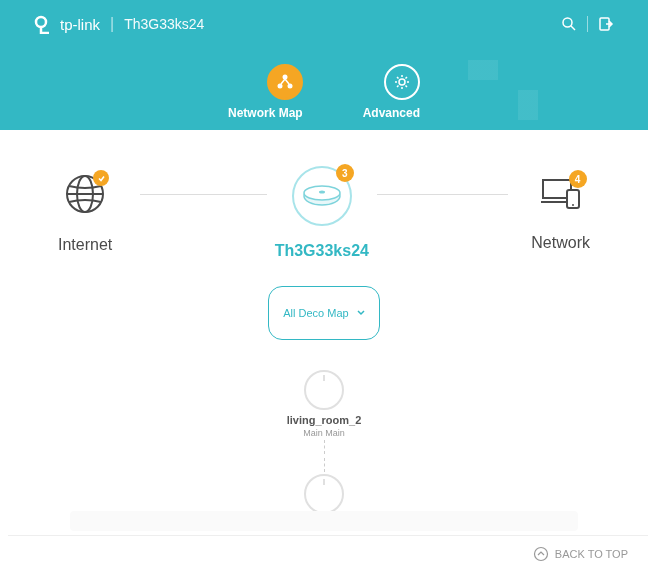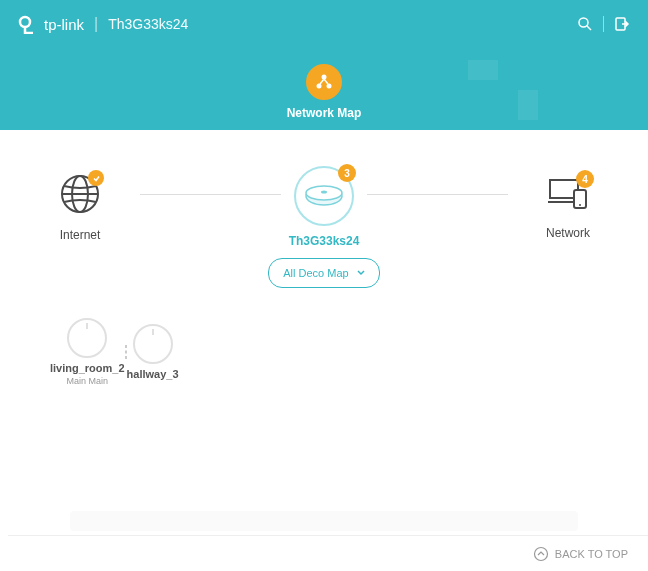--- a/index.html
+++ b/index.html
@@ -1,42 +1,42 @@
 <!DOCTYPE html>
 <html><head>
 <meta charset="utf-8">
 <style>
 *{margin:0;padding:0;box-sizing:border-box;font-family:Arial,sans-serif}
 body{width:648px;height:571px;background:#fff;overflow:hidden;position:relative}
 .header{height:130px;background:#33b8c4;position:relative}
 .header::before{content:"";position:absolute;right:60px;top:60px;width:120px;height:70px;background:
  linear-gradient(rgba(255,255,255,0.08),rgba(255,255,255,0.08)),
  linear-gradient(rgba(255,255,255,0.08),rgba(255,255,255,0.08));background-size:30px 20px,20px 30px;background-position:0 0,50px 30px;background-repeat:no-repeat}
-.topbar{display:flex;align-items:center;padding:14px 18px;color:#fff}
+.topbar{display:flex;align-items:center;padding:14px 34px;color:#fff}
 .brand{display:flex;align-items:center;gap:6px;font-size:15px}
 .sep{margin:0 10px;opacity:.6}
 .ssid{font-size:14px;opacity:.95}
 .right-icons{margin-left:auto;display:flex;align-items:center;gap:10px;color:#fff}
 .vsep{width:1px;height:16px;background:rgba(255,255,255,.5)}
 .tabs{display:flex;justify-content:center;gap:60px;margin-top:16px}
-.tab{display:flex;flex-direction:column;align-items:center;gap:6px;color:#fff;font-size:12px;font-weight:bold;position:relative;cursor:pointer}
+.tab{display:flex;flex-direction:column;align-items:flex-end;gap:6px;color:#fff;font-size:12px;font-weight:bold;position:relative;cursor:pointer}
 .tab-icon{width:36px;height:36px;border:2px solid #fff;border-radius:50%;display:flex;align-items:center;justify-content:center}
 .tab.active .tab-icon{background:#f5a623;border-color:#f5a623}
 .tab.active::after{content:"";position:absolute;bottom:-24px;left:50%;transform:translateX(-50%);border:10px solid transparent;border-bottom-color:#fff}
 .main{padding:36px 50px 0}
 .row{display:flex;align-items:center;justify-content:space-between;position:relative}
 .line{position:absolute;top:28px;left:90px;right:90px;height:1px;background:#ddd;z-index:0}
 .node{display:flex;flex-direction:column;align-items:center;z-index:1;background:#fff;padding:0 8px}
-.node-label{font-size:12px;color:#4a4a4a;margin-top:8px}
+.node-label{font-size:16px;color:#4a4a4a;margin-top:16px}
 .node-label.link{color:#33b8c4;font-weight:bold}
 .badge{position:absolute;top:-4px;right:-4px;width:18px;height:18px;background:#f5a623;border-radius:50%;color:#fff;font-size:10px;display:flex;align-items:center;justify-content:center;font-weight:bold}
 .check{position:absolute;top:-2px;right:-2px;width:16px;height:16px;background:#f5a623;border-radius:50%;display:flex;align-items:center;justify-content:center}
 .deco-ring{width:60px;height:60px;border:2px solid #a8e4ea;border-radius:50%;display:flex;align-items:center;justify-content:center;position:relative}
-.pill{margin:10px auto 0;border:1px solid #33b8c4;color:#33b8c4;font-size:11px;padding:8px 14px;border-radius:14px;width:fit-content;display:flex;align-items:center;gap:8px;cursor:pointer}
-.tree{display:flex;flex-direction:row;align-items:center;margin-top:30px}
+.pill{margin:26px auto 0;border:1px solid #33b8c4;color:#33b8c4;font-size:11px;padding:20px 14px;border-radius:14px;width:fit-content;display:flex;align-items:center;gap:8px;cursor:pointer}
+.tree{display:flex;flex-direction:column;align-items:center;margin-top:30px}
 .unit{display:flex;flex-direction:column;align-items:center}
 .disc{width:40px;height:40px;border:2px solid #e0e0e0;border-radius:50%;background:#fff;position:relative}
 .disc::before{content:"";position:absolute;top:3px;left:50%;transform:translateX(-50%);width:2px;height:6px;background:#e0e0e0}
 .unit-name{font-size:11px;color:#555;font-weight:bold;margin-top:4px}
 .unit-sub{font-size:9px;color:#999;margin-top:2px}
 .conn{width:1px;height:14px;border-left:1px dashed #ccc;margin:2px 0}
 .footer{position:absolute;bottom:0;left:8px;right:0;height:36px;border-top:1px solid #eee;display:flex;align-items:center;justify-content:flex-end;padding:0 20px;font-size:11px;color:#999;gap:6px;cursor:pointer;background:#fff}
 .shadow-box{position:absolute;bottom:40px;left:70px;right:70px;height:20px;background:#fafafa;border-radius:4px}
 </style>
 </head>
@@ -69,20 +69,29 @@
     <div class="tab active">
       <div class="tab-icon">
         <svg width="18" height="18" viewBox="0 0 18 18">
             <circle cx="9" cy="4" r="2.5" fill="#fff"></circle>
             <circle cx="4" cy="13" r="2.5" fill="#fff"></circle>
             <circle cx="14" cy="13" r="2.5" fill="#fff"></circle>
             <path d="M9 6 L5 11 M9 6 L13 11" stroke="#fff" stroke-width="1.5"></path>
           </svg>
       </div>
       <span>Network Map</span>
+    </div>
+    <div class="tab">
+      <div class="tab-icon">
+        <svg width="18" height="18" viewBox="0 0 18 18">
+            <circle cx="9" cy="9" r="3" fill="none" stroke="#fff" stroke-width="1.5"></circle>
+            <path d="M9 2 L9 4 M9 14 L9 16 M2 9 L4 9 M14 9 L16 9 M4 4 L5.5 5.5 M12.5 12.5 L14 14 M4 14 L5.5 12.5 M12.5 5.5 L14 4" stroke="#fff" stroke-width="1.5"></path>
+          </svg>
+      </div>
+      <span>Advanced</span>
     </div>
   </div>
 </div>
 
 <div class="main">
   <div class="row">
     <div class="line"></div>
     <div class="node">
       <div style="position:relative">
         <svg width="44" height="44" viewBox="0 0 44 44">

